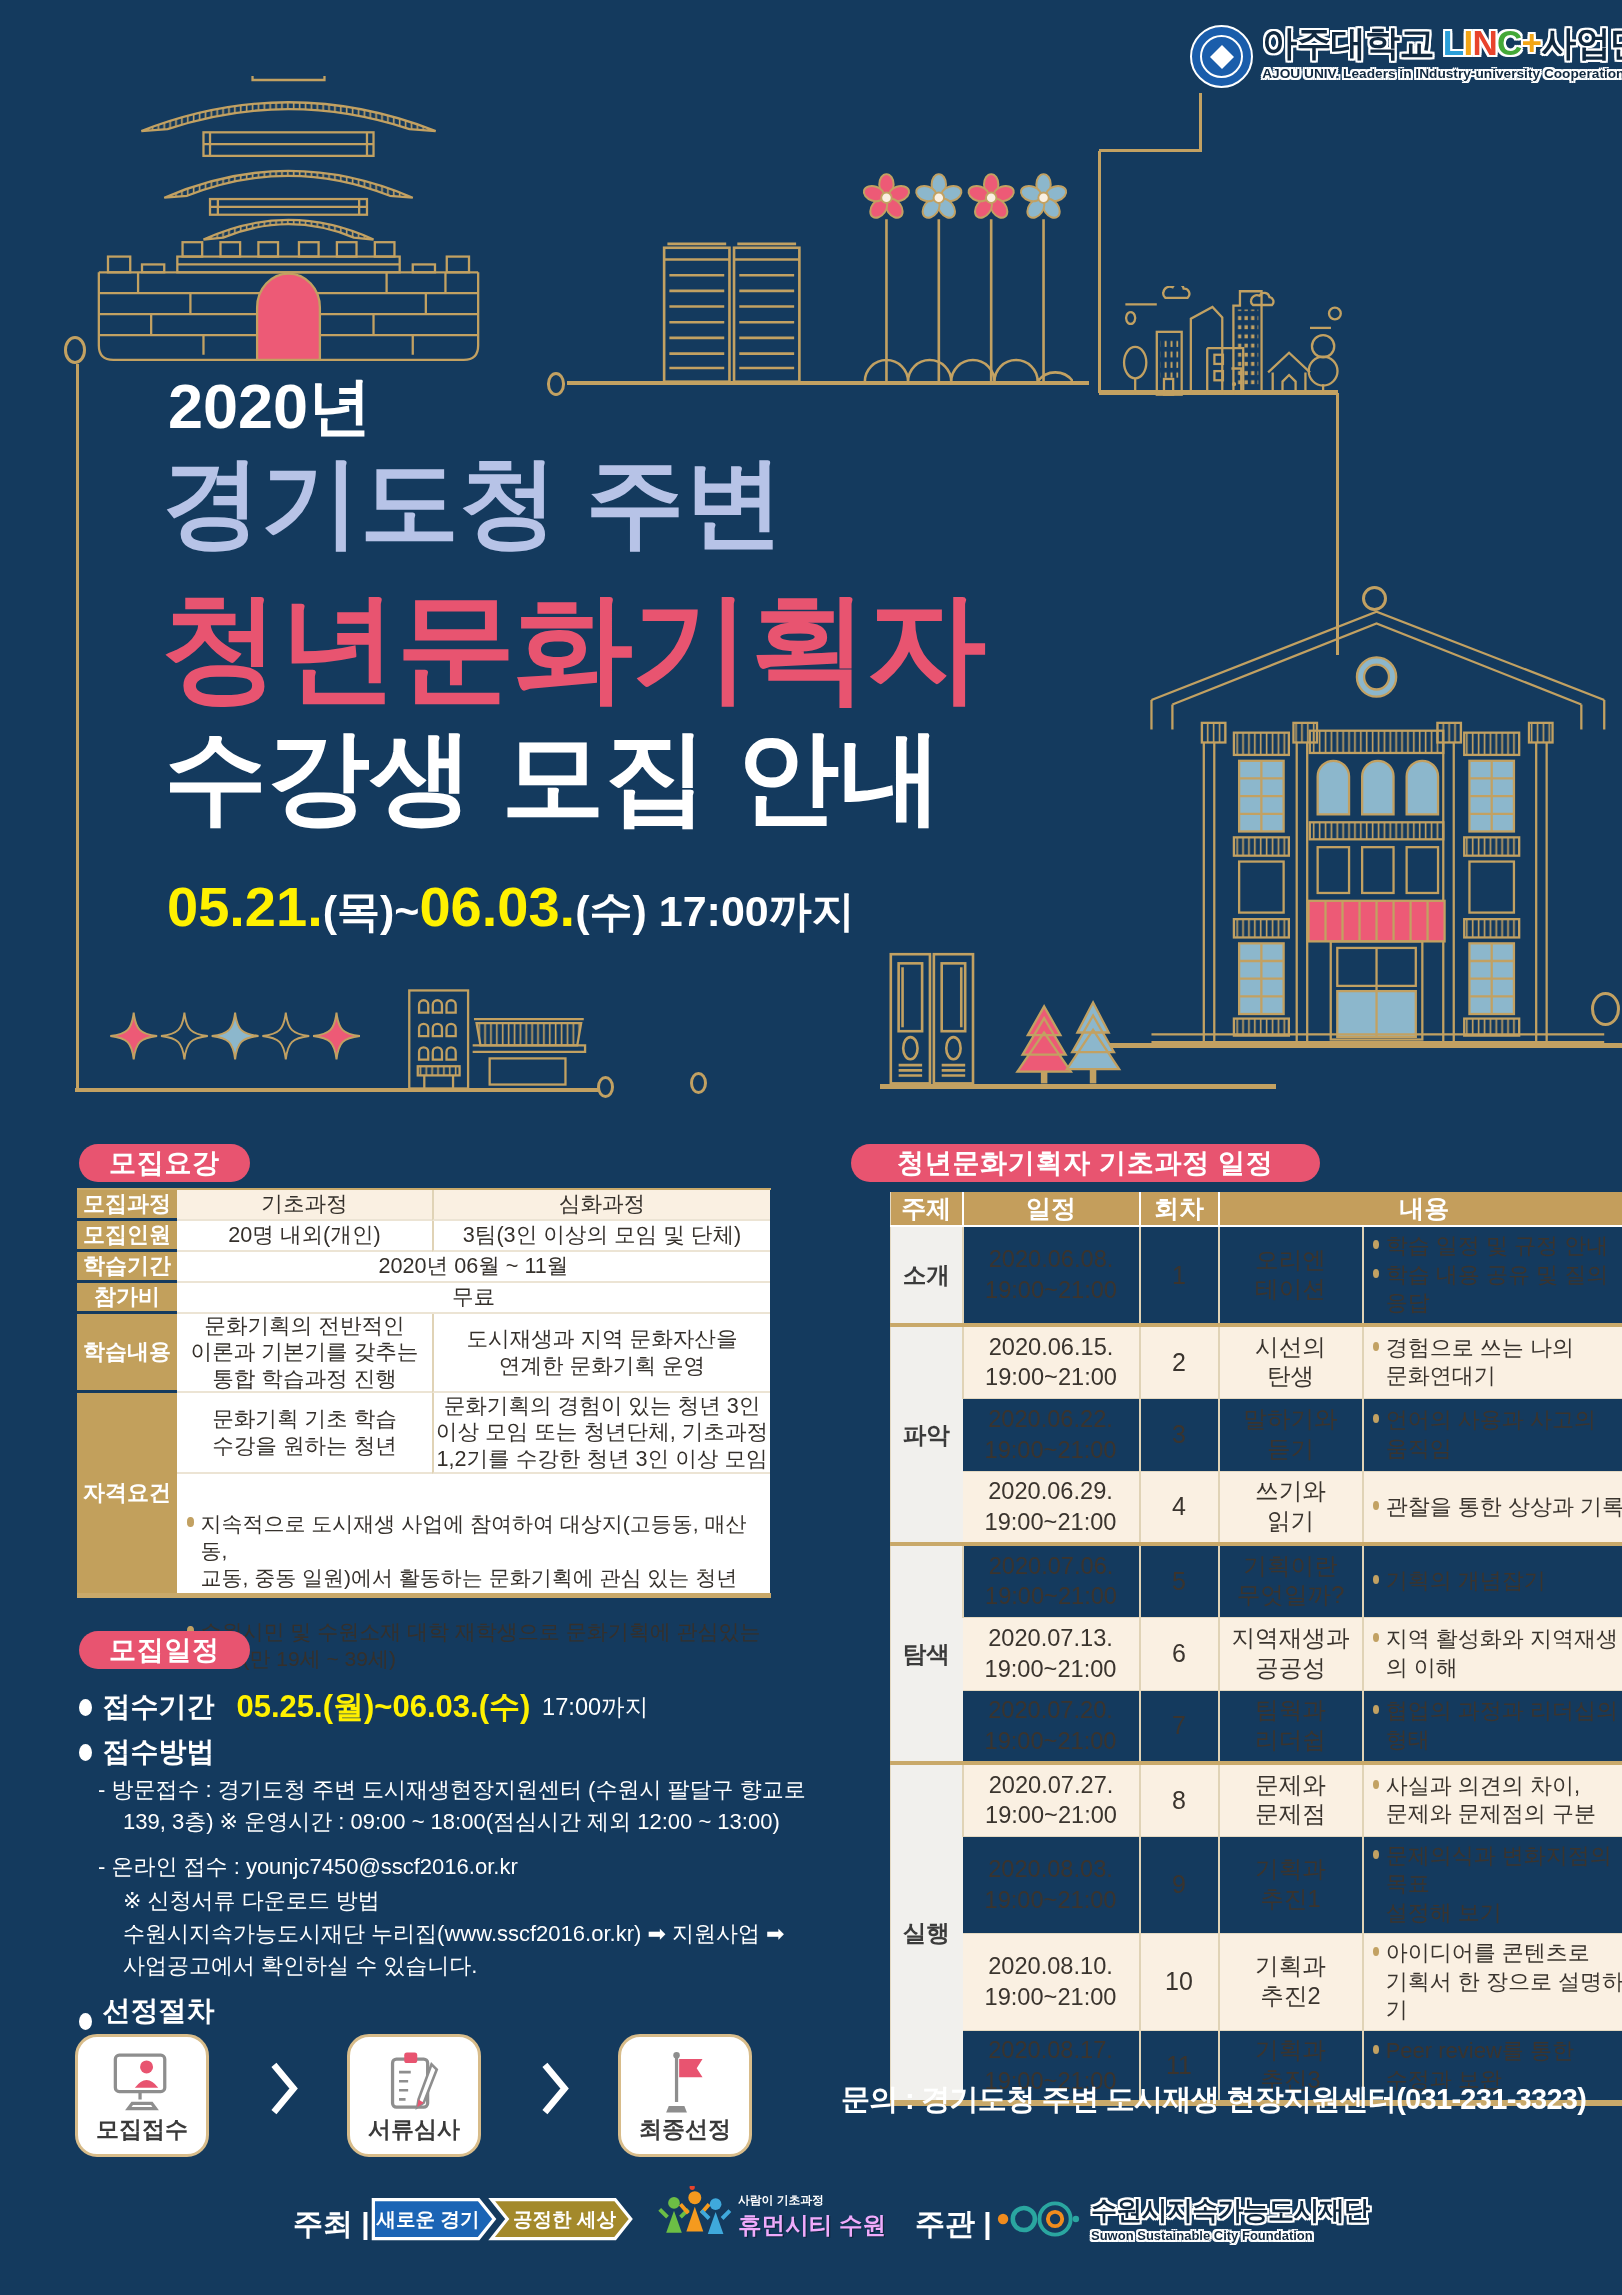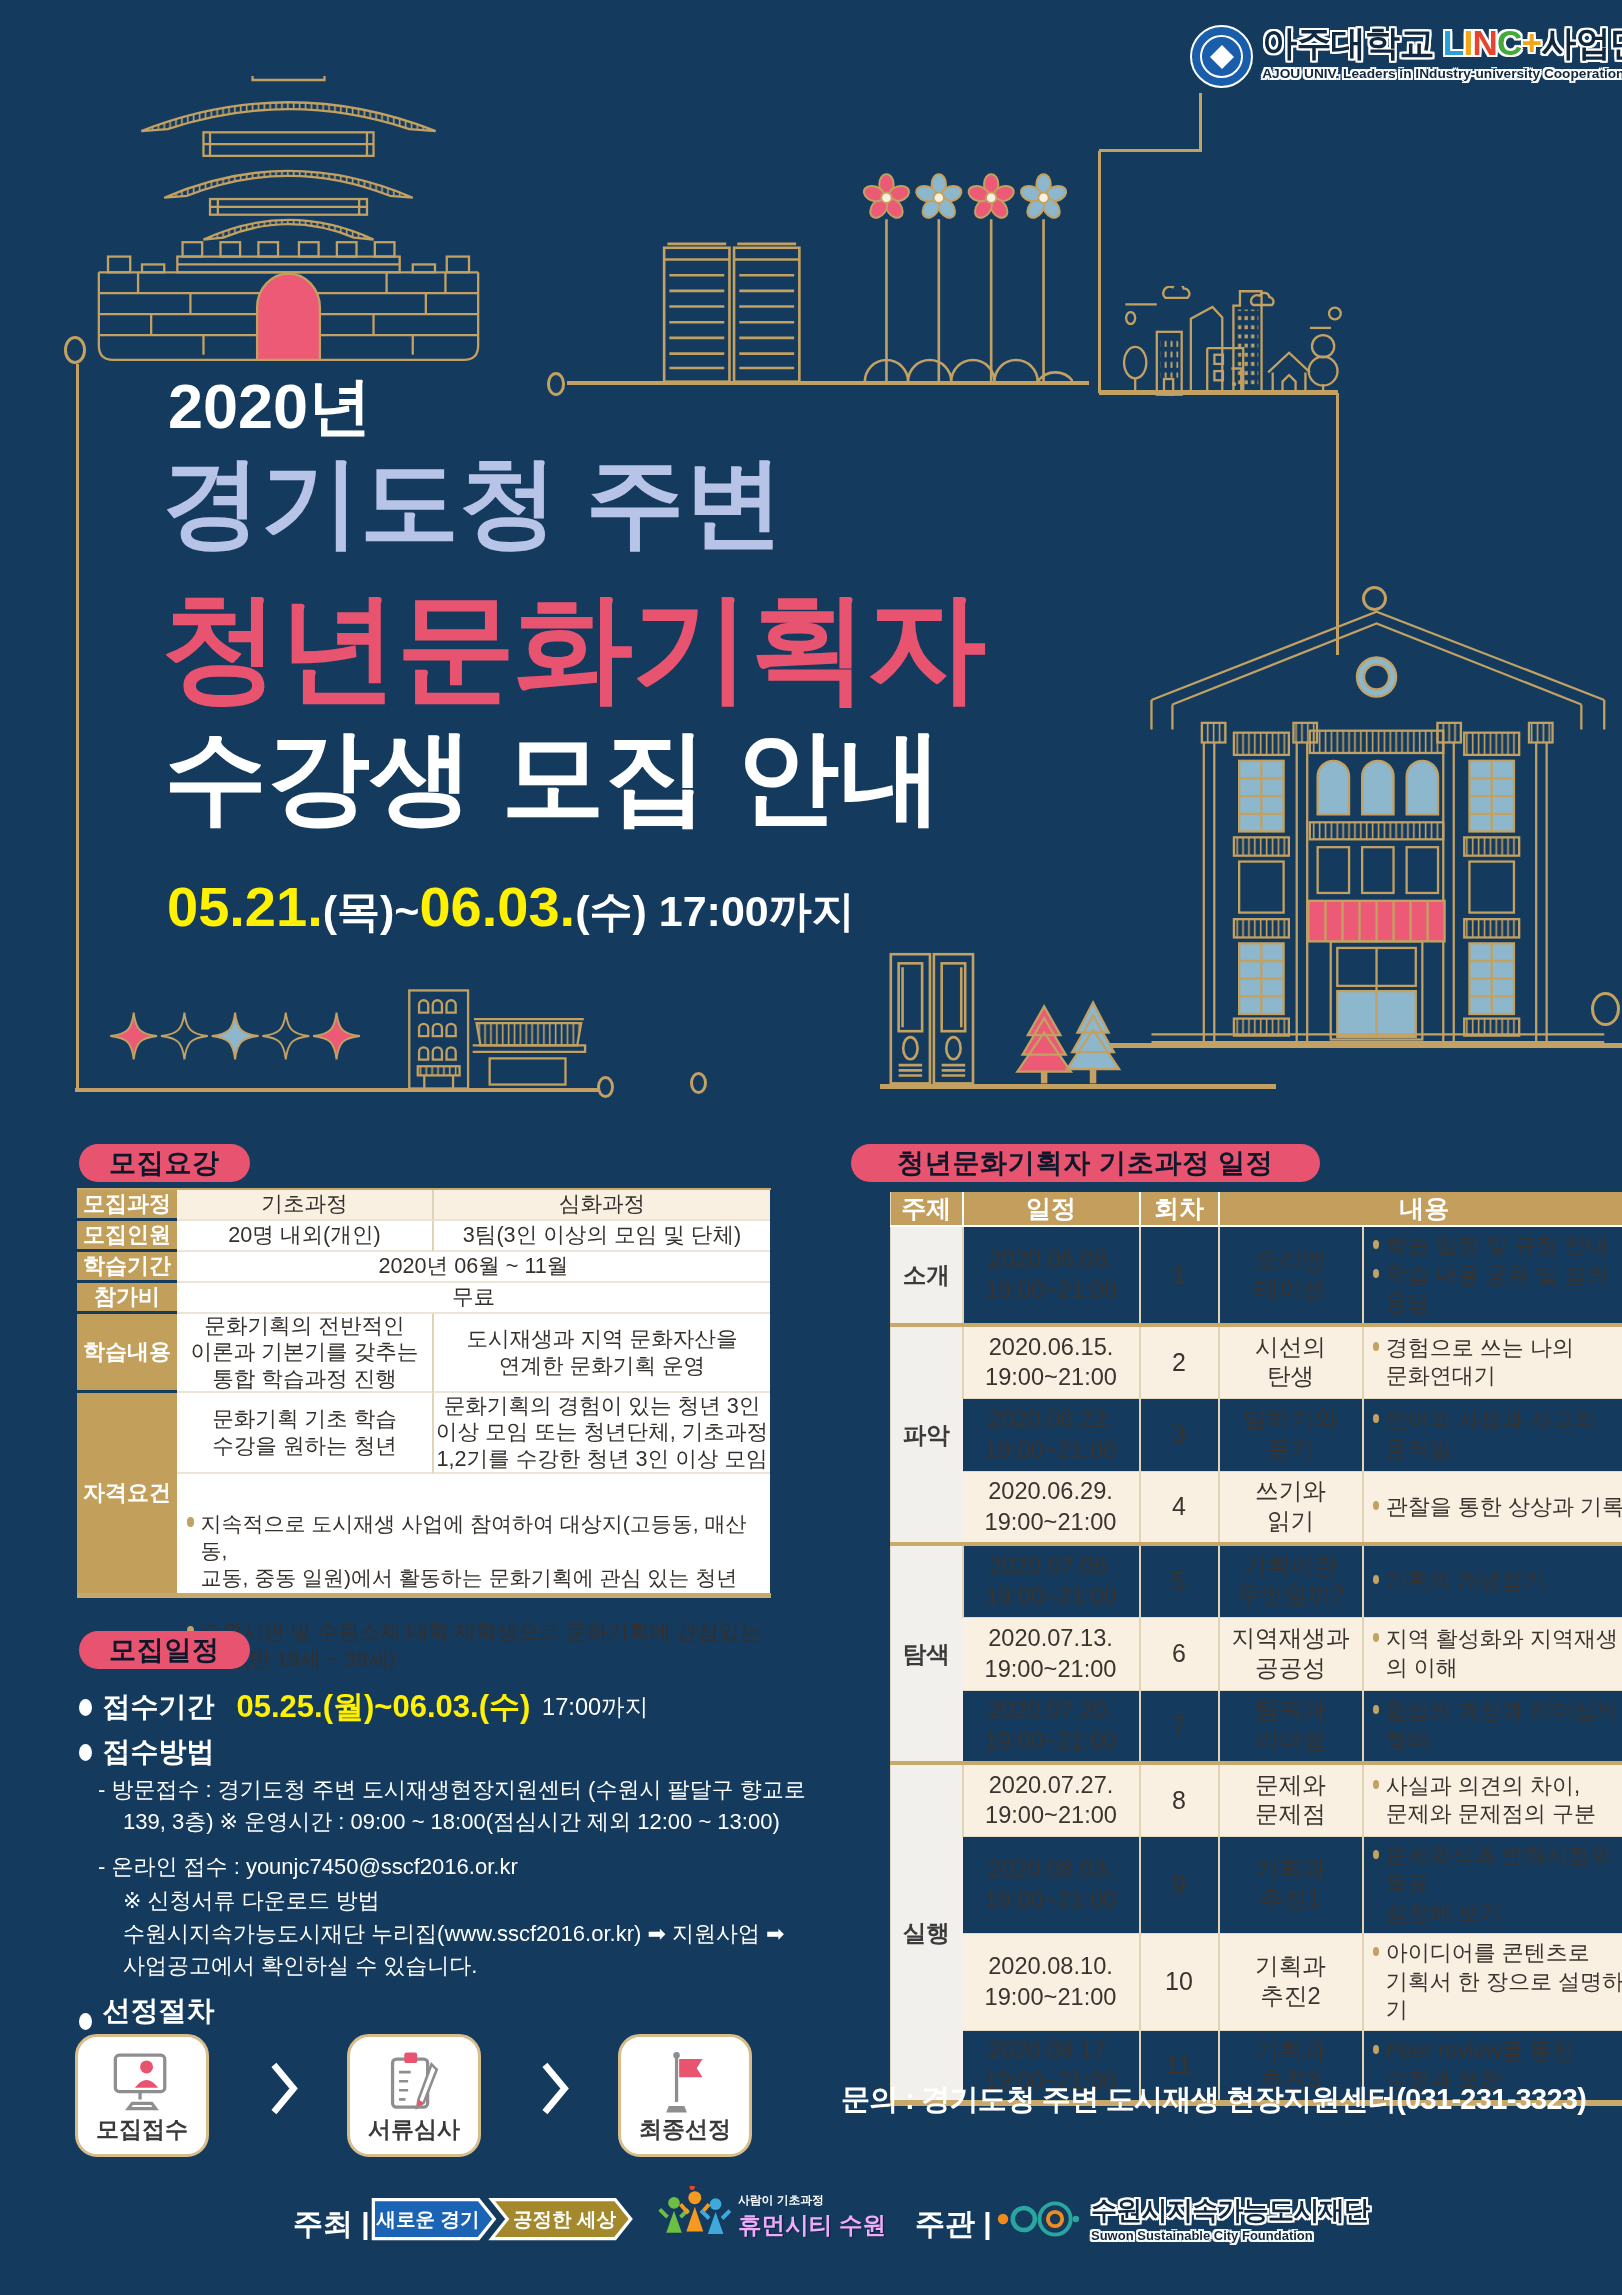--- a/index.html
+++ b/index.html
@@ -28,21 +28,21 @@
   
   .t-year{position:absolute;left:168px;top:364px;font-size:63px;font-weight:bold;color:#fff;}
   .t-line1{position:absolute;left:162px;top:437px;font-size:99px;font-weight:bold;color:var(--peri);letter-spacing:0;}
   .t-line2{position:absolute;left:161px;top:568px;font-size:119px;font-weight:bold;color:var(--pink);letter-spacing:-1.3px;}
   .t-line3{position:absolute;left:164px;top:709px;font-size:103px;font-weight:bold;color:#fff;}
   .t-date{position:absolute;left:167px;top:874px;display:flex;align-items:baseline;}
   .t-date .y{font-size:56px;font-weight:bold;color:var(--yellow);}
   .t-date .w{font-size:43px;font-weight:600;color:#fff;}
 
   
-  .badge{position:absolute;height:38px;background:var(--pink);border-radius:19.6px;color:#0f172a;
+  .badge{position:absolute;height:38px;background:var(--pink);border-radius:19.6px;color:#ffffff;
          font-size:27px;font-weight:bold;display:flex;align-items:center;justify-content:center;padding:0 30px;letter-spacing:0.7px;}
   .sec-bullet{display:inline-block;width:13px;height:17px;background:#fff;border-radius:50%;margin-right:10.5px;}
 
   
   .rtable{position:absolute;left:77px;top:1188px;width:694px;display:grid;
           grid-template-columns:100px 255px 338px;
           grid-template-rows:31px 31px 31px 31px 79px 81px 119px;
           border-top:2px solid var(--gold-dark);border-bottom:5.2px solid var(--gold-dark);}
   .rtable .lab{background:var(--label-gold);color:#fff;font-size:22px;font-weight:bold;
                display:flex;align-items:center;justify-content:center;border-bottom:3.3px solid var(--navy);}

